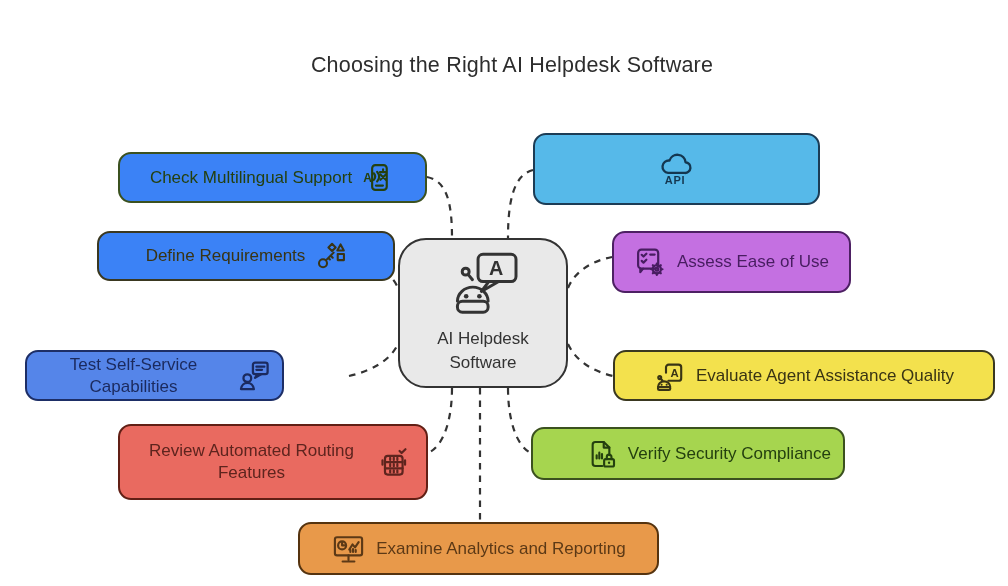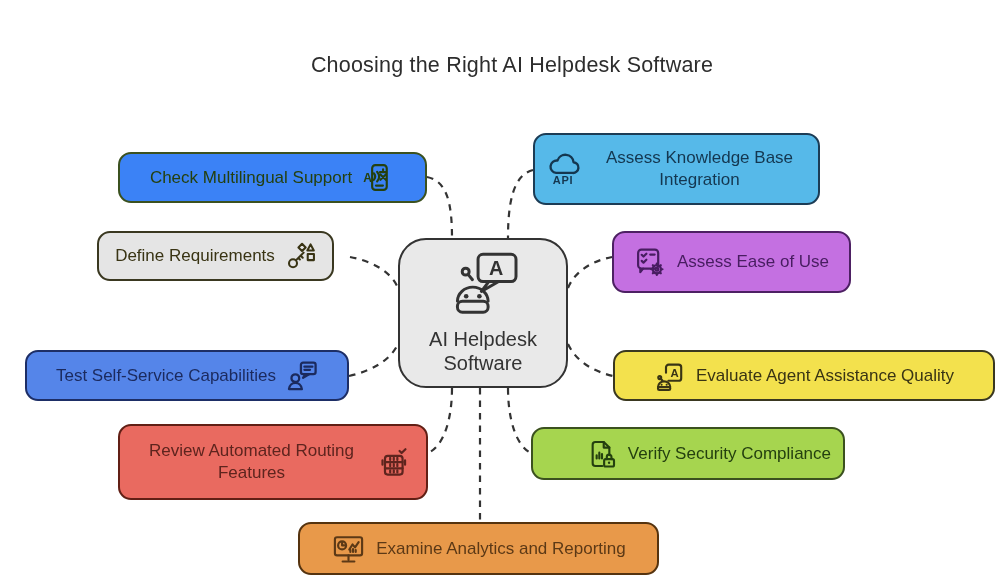--- a/index.html
+++ b/index.html
@@ -16,39 +16,39 @@
     position:absolute; box-sizing:border-box;
     display:flex; align-items:center; justify-content:center; gap:10px;
     border:2.5px solid; border-radius:13px;
     font-size:17px; line-height:22px; text-align:center; padding:4px 12px;
   }
   .node .ic { display:flex; flex:none; }
   .node .ic svg { display:block; }
   .node .lbl { display:block; }
   
   .n1 { left:118px; top:152px; width:309px; height:51px; background:#3b82f6; border-color:#3b511f; color:#24400f; }
-  .n2 { left:97px;  top:231px; width:237px; height:50px; background:#e5e5e5; border-color:#3a3820; color:#393414; }
-  .n3 { left:25px;  top:350px; width:324px; height:51px; background:#5585e9; border-color:#1d2e66; color:#1b2a5e; }
+  .n2 { left:97px;  top:231px; width:298px; height:50px; background:#3b82f6; border-color:#3a3820; color:#393414; }
+  .n3 { left:25px;  top:350px; width:259px; height:51px; background:#5585e9; border-color:#1d2e66; color:#1b2a5e; }
   .n4 { left:118px; top:424px; width:310px; height:76px; background:#e96a60; border-color:#611f15; color:#5e241e; }
   
   .n5 { left:298px; top:522px; width:361px; height:53px; background:#e8994a; border-color:#55330f; color:#5c3916; }
   
   .n6 { left:533px; top:133px; width:287px; height:72px; background:#56b9e9; border-color:#1c3c55; color:#143750; }
   .n7 { left:612px; top:231px; width:239px; height:62px; background:#c470e1; border-color:#4d2063; color:#481d61; }
   .n8 { left:613px; top:350px; width:382px; height:51px; background:#f3e14d; border-color:#3a3820; color:#393414; }
   .n9 { left:531px; top:427px; width:314px; height:53px; background:#a6d54f; border-color:#3b511f; color:#24400f;justify-content:flex-end; }
 
   .center-node {
     position:absolute; left:398px; top:238px; width:170px; height:150px;
     box-sizing:border-box; background:#e9e9e9; border:2px solid #333;
     border-radius:28px; color:#333;
     display:flex; flex-direction:column; align-items:center; justify-content:center; gap:6px;
   }
   .center-node .lbl {
-    font-size:20px; line-height:24px; text-align:center; width:130px; color:#333;
+    font-size:17px; line-height:24px; text-align:center; width:130px; color:#333;
   }
   svg text { font-family:"Liberation Sans", sans-serif; }
 </style>
 </head>
 <body>
 
 <div class="stage">
 
   <div class="title">Choosing the Right AI Helpdesk Software</div>
 
@@ -153,21 +153,20 @@
     <span class="lbl">Examine Analytics and Reporting</span>
   </div>
 
   <div class="node n6">
     <span class="ic">
       <svg width="36" height="33" viewBox="0 0 26 24" fill="none" stroke="currentColor" stroke-width="1.7" stroke-linecap="round" stroke-linejoin="round">
         <path d="M6.5 14.5 h12 a3.9 3.9 0 0 0 0.7 -7.8 a6 6 0 0 0 -11.7 -1.2 a4.4 4.4 0 0 0 -1 9 Z"></path>
         <text x="4" y="22.4" font-size="8" font-weight="700" letter-spacing="0.6" fill="currentColor" stroke="none">API</text>
       </svg>
     </span>
-    <span class="lbl" style="width:215px">Assess Knowledge Base Integration</span>
   </div>
 
   <div class="node n7">
     <span class="ic">
       <svg width="33" height="33" viewBox="0 0 24 24" fill="none" stroke="currentColor" stroke-width="1.6" stroke-linecap="round" stroke-linejoin="round">
         <rect x="3" y="2.6" width="14.6" height="13.8" rx="2.4"></rect>
         <path d="M5.6 6.4 l1.3 1.3 l2.1 -2.1"></path>
         <line x1="11.8" y1="6.2" x2="15" y2="6.2"></line>
         <path d="M5.6 10.8 l1.3 1.3 l2.1 -2.1"></path>
         <path d="M6.6 16.4 L4.6 19 L4.6 16.4"></path>

